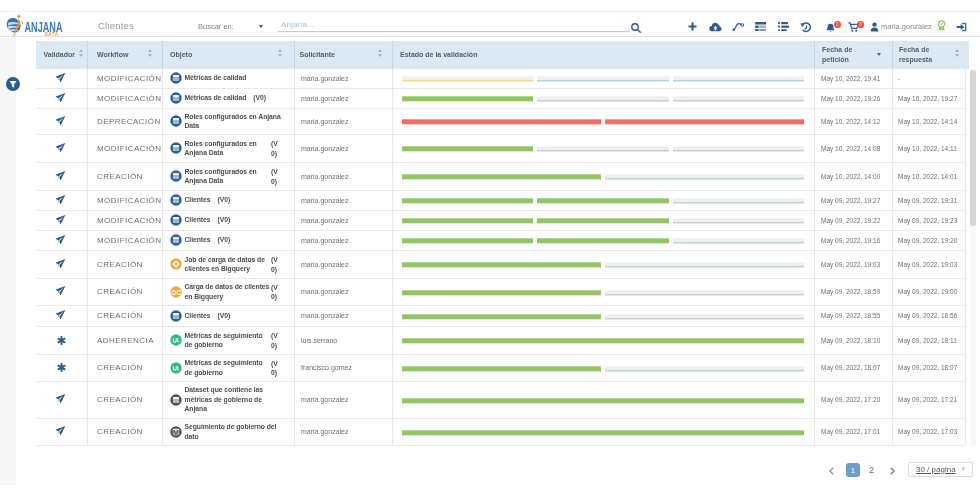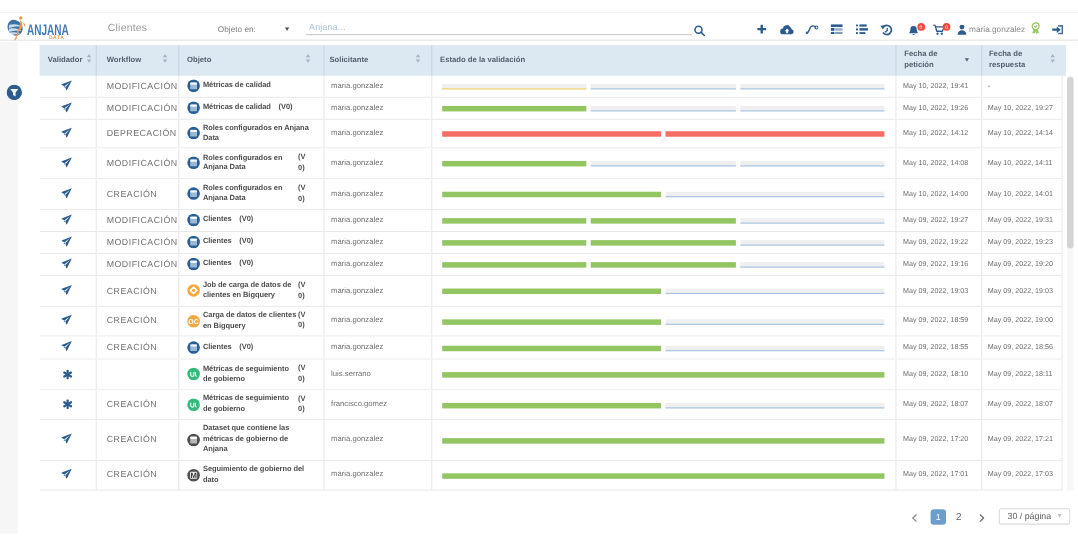--- a/index.html
+++ b/index.html
@@ -65,21 +65,21 @@
           <circle cx="13.9" cy="5.4" r="1.55" fill="#eb9a4d"></circle>
           <path d="M13.2 7.4 C15.0 8.8 15.8 10.8 15.3 12.8 C14.8 14.8 13.2 16.0 12.1 18.4 C11.2 20.4 10.9 22.2 9.3 23.6 C10.0 21.4 10.1 19.5 10.7 17.4 C11.3 15.3 12.7 14.1 13.2 12.3 C13.7 10.5 13.2 8.8 13.2 7.4 Z" fill="#eb9a4d"></path>
           <path d="M15.4 9.0 C17.2 9.8 18.3 11.4 18.2 13.2 L17.0 12.9 C17.1 11.4 16.3 10.1 15.4 9.0 Z" fill="#eb9a4d"></path>
           <path d="M10.6 23.0 C10.0 24.4 9.0 25.4 7.5 25.9 C8.3 24.7 8.9 23.7 9.4 22.4 Z" fill="#eb9a4d"></path>
           <text x="19.5" y="20.5" font-family="Liberation Sans" font-weight="bold" font-size="14" fill="#3c79b5" textLength="38" lengthAdjust="spacingAndGlyphs">ANJANA</text>
           <text x="39.5" y="24.8" font-family="Liberation Sans" font-weight="bold" font-size="4.6" fill="#e8974a" letter-spacing="0.5" textLength="14">DATA</text>
         </g>
       </svg>
     </div>
   <div class="abs" id="wf-title">Clientes</div>
-  <div class="abs" id="buscar-en">Objeto en:</div>
+  <div class="abs" id="buscar-en">Buscar en:</div>
   <div class="abs" id="sel-caret"></div>
   <div class="abs" id="buscar-ph">Anjana...</div>
   <div class="abs" id="search-line"></div>
   <div class="abs" style="left:630px; top:22px;">
       <svg width="12" height="12" viewBox="0 0 12 12" style="display:block;">
         <circle cx="5" cy="5" r="3.2" fill="none" stroke="#2b5c8d" stroke-width="1.4"></circle>
         <line x1="7.4" y1="7.4" x2="10.3" y2="10.3" stroke="#2b5c8d" stroke-width="1.4" stroke-linecap="round"></line>
       </svg>
     </div>
 <div class="abs" style="left:688px; top:22px;">
@@ -643,20 +643,21 @@
   <div class="vline" style="left:929px;"></div>
 </div>
 <div class="row" style="height:28px;">
   <div class="cell c-val">
           <svg width="9" height="9" viewBox="0 0 9 9" style="display:block;">
             <line x1="4.5" y1="0.9" x2="4.5" y2="8.1" stroke="#2b5c8d" stroke-width="2.0" stroke-linecap="round" transform="rotate(0 4.5 4.5)"></line>
             <line x1="4.5" y1="0.9" x2="4.5" y2="8.1" stroke="#2b5c8d" stroke-width="2.0" stroke-linecap="round" transform="rotate(60 4.5 4.5)"></line>
             <line x1="4.5" y1="0.9" x2="4.5" y2="8.1" stroke="#2b5c8d" stroke-width="2.0" stroke-linecap="round" transform="rotate(120 4.5 4.5)"></line>
           </svg>
         </div>
+  <div class="cell c-wf">ADHERENCIA</div>
   <div class="cell c-obj">
           <div class="obj-ic">
             <svg width="12" height="12" viewBox="0 0 12 12" style="display:block;display:block;">
               <circle cx="6" cy="6" r="5.7" fill="#35ba7c"></circle>
               <path d="M3.4 4.2 v2.6 a1.3 1.3 0 0 0 1.3 1.3 h0.2 a1.3 1.3 0 0 0 1.3 -1.3 v-2.6" fill="none" stroke="#e8f7ef" stroke-width="1.1"></path>
               <path d="M7.6 4.2 v2.6 a1.2 1.2 0 0 0 1.2 1.2" fill="none" stroke="#e8f7ef" stroke-width="1.1"></path>
             </svg>
           </div>
           <div class="obj-tx" style="padding-right:20px;"><span>Métricas de seguimiento<br>de gobierno</span><span class="ver-r">(V<br>0)</span></div>
         </div>
@@ -797,16 +798,16 @@
       </svg>
     </div>
   <div class="abs" id="pg-active">1</div>
   <div class="abs pg" id="pg-2" style="left:869px; top:464.5px; color:#666; font-size:9px;">2</div>
   <div class="abs" style="left:890px; top:466.5px;">
       <svg width="5" height="8" viewBox="0 0 5 8" style="display:block">
         <path d="M0.8 0.8 L4.2 4 L0.8 7.2" fill="none" stroke="#6e6e6e" stroke-width="1.2"></path>
       </svg>
     </div>
   <div class="abs" id="pg-select">
-      <span style="margin-left:7px;">30 / página</span>
+      <span style="margin-left:7px;text-decoration:underline;">30 / página</span>
       <span style="margin-left:6px; color:#bfbfbf; font-size:7px;">▾</span>
     </div>
 </div>
 
 </body></html>

